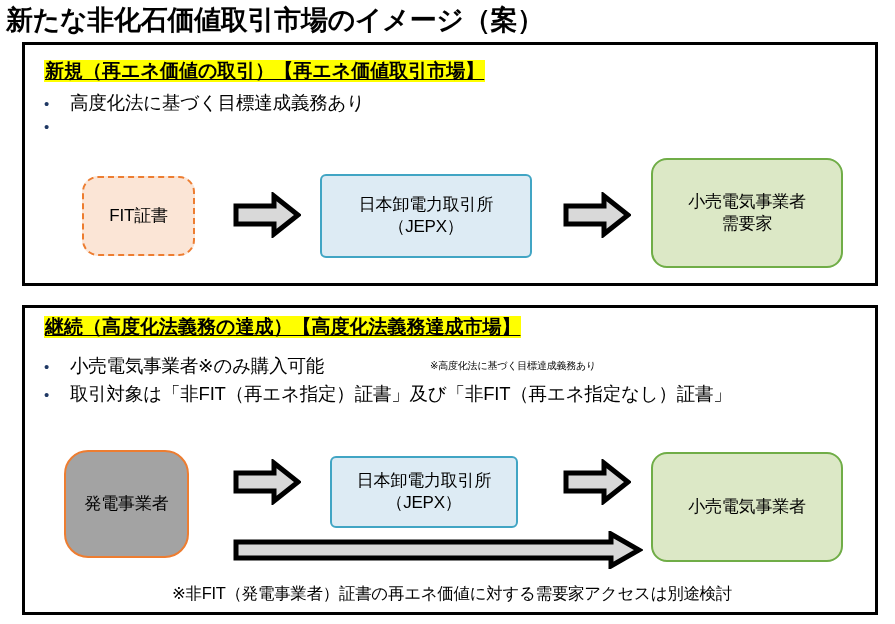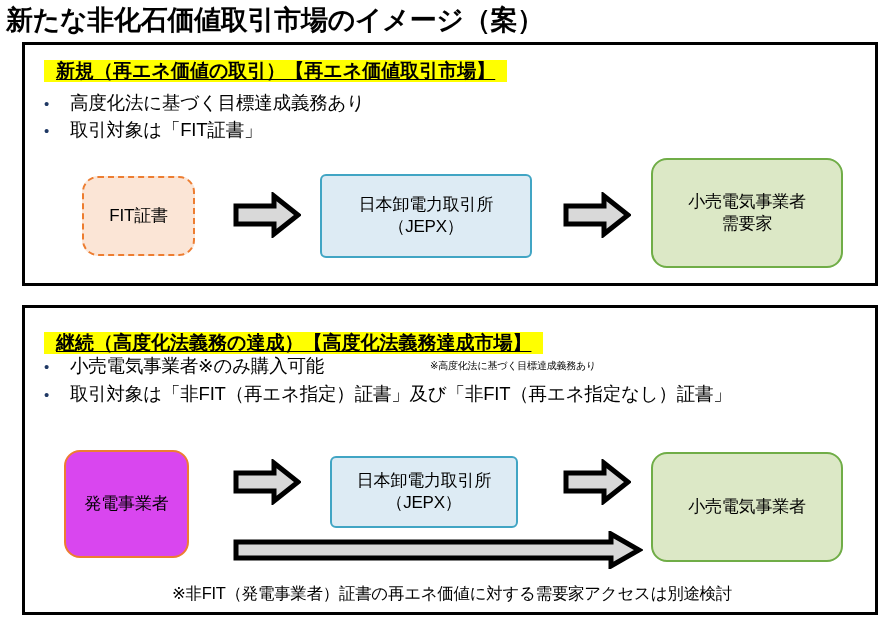--- a/index.html
+++ b/index.html
@@ -41,21 +41,21 @@
   
   .section-heading {
     position: absolute;
     font-size: 19px;
     font-weight: bold;
     background: #ffff00;
     text-decoration: underline;
     text-underline-offset: 2px;
     white-space: nowrap;
     line-height: 1.15;
-    padding: 0 12px;
+    padding: 0 1px;
     color: #000;
   }
 
   
   .bullet-row {
     position: absolute;
     display: flex;
     align-items: baseline;
     white-space: nowrap;
     font-size: 18.5px;
@@ -101,23 +101,23 @@
     letter-spacing: -0.2px;
     color: #000;
     white-space: pre-line;
   }
   .node-fit {
     background: #fbe5d6;
     border: 2.5px dashed #ed7d31;
     border-radius: 16px;
   }
   .node-gen {
-    background: #d946ef;
+    background: #a3a3a3;
     border: 2.5px solid #ed7d31;
-    border-radius: 16px;
+    border-radius: 24px;
   }
   .node-jepx {
     background: #ddebf4;
     border: 2px solid #41a5c4;
     border-radius: 6px;
   }
   .node-retail {
     background: #dce8c6;
     border: 2.5px solid #70ad47;
     border-radius: 16px;
@@ -150,21 +150,20 @@
 
 <div class="section-heading" style="left:44px; top:60px;">新規（再エネ価値の取引）【再エネ価値取引市場】</div>
 
 <div class="bullet-row" style="left:44px; top:92px;">
   <span class="bullet-dot">•</span>
   <span class="bullet-text">高度化法に基づく目標達成義務あり</span>
 </div>
 
 <div class="bullet-row" style="left:44px; top:119px;">
   <span class="bullet-dot">•</span>
-  <span class="bullet-text">取引対象は「FIT証書」</span>
 </div>
 
 <div class="node node-fit" id="node-fit">FIT証書</div>
 
 <div class="arrow" id="arrow-1">
   <svg width="68" height="46" viewBox="0 0 68 46">
     <polygon points="3,14 41,14 41,4 65,23 41,42 41,32 3,32" fill="#d9d9d9" stroke="#000000" stroke-width="5" stroke-linejoin="miter"></polygon>
   </svg>
 </div>
 
@@ -175,21 +174,21 @@
   <svg width="68" height="46" viewBox="0 0 68 46">
     <polygon points="3,14 41,14 41,4 65,23 41,42 41,32 3,32" fill="#d9d9d9" stroke="#000000" stroke-width="5" stroke-linejoin="miter"></polygon>
   </svg>
 </div>
 
 <div class="node node-retail" id="node-retail-1">小売電気事業者
 需要家</div>
 
 <div class="panel" id="panel-continue"></div>
 
-<div class="section-heading" style="left:44px; top:332px;">継続（高度化法義務の達成）【高度化法義務達成市場】</div>
+<div class="section-heading" style="left:44px; top:316px;">継続（高度化法義務の達成）【高度化法義務達成市場】</div>
 
 <div class="bullet-row" style="left:44px; top:355px;">
   <span class="bullet-dot">•</span>
   <span class="bullet-text">小売電気事業者※のみ購入可能</span>
 </div>
 
 <div class="side-note" style="left:430px; top:359px;">※高度化法に基づく目標達成義務あり</div>
 
 <div class="bullet-row" style="left:44px; top:383px;">
   <span class="bullet-dot">•</span>

